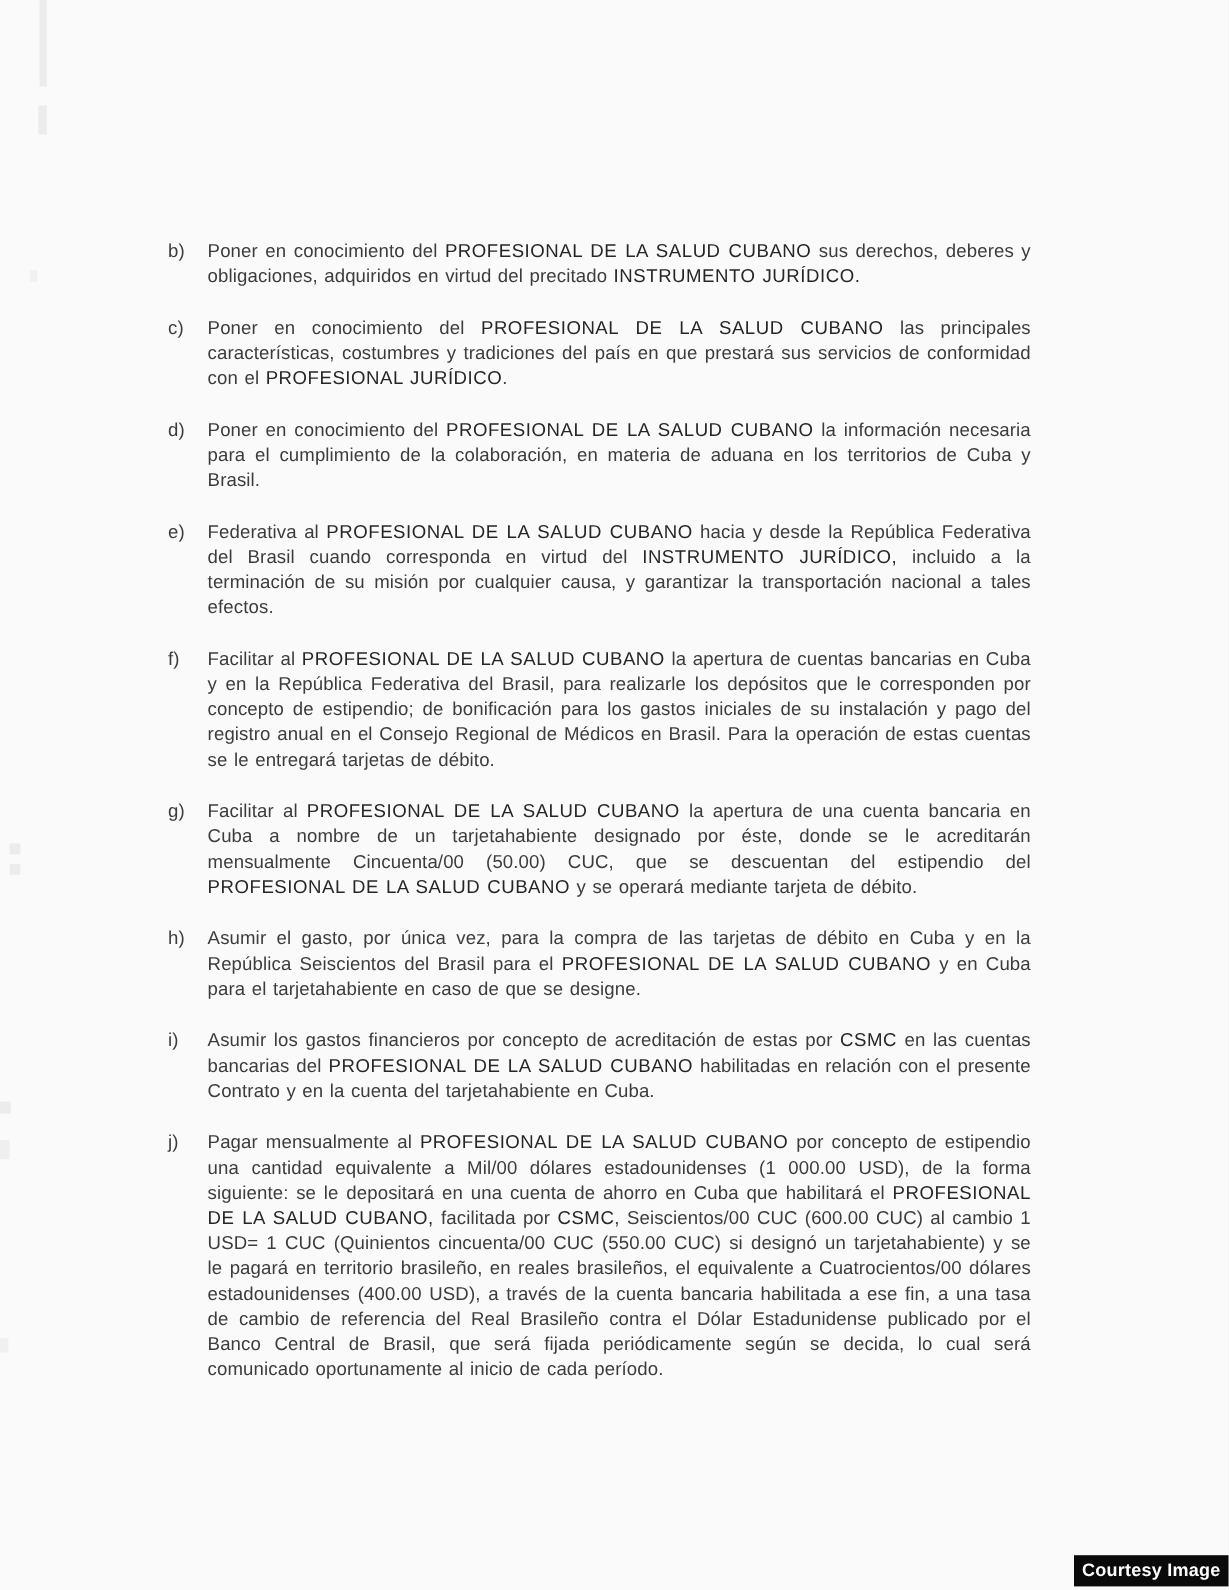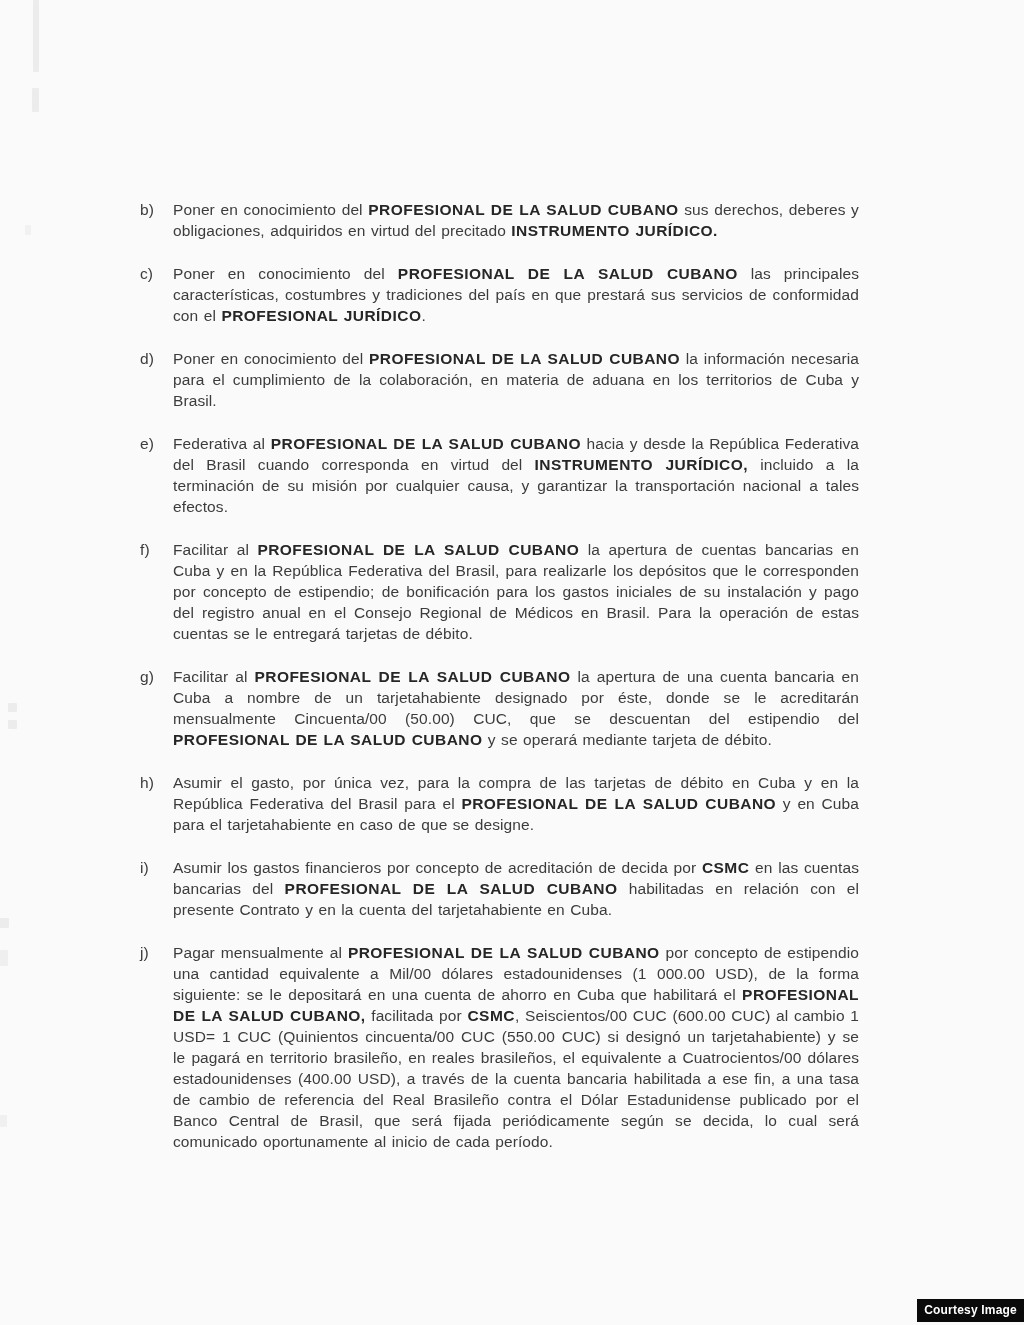--- a/index.html
+++ b/index.html
@@ -36,21 +36,21 @@
     margin: 0 0 22px 0;
   }
   .clause:last-child { margin-bottom: 0; }
   .clause-letter {
     position: absolute;
     left: 0;
     top: 0;
     width: 28px;
   }
   .clause-text b {
-    font-weight: bold;
+    font-weight: normal;
     color: var(--ink-bold, #262626);
     letter-spacing: 0.45px;
   }
   
   .scan-artifact {
     position: absolute;
     background: #ececec;
     border-radius: 1px;
   }
   .sa1 { left: 33px;  top: 0px;    width: 6px;  height: 72px;  }
@@ -61,21 +61,21 @@
   .sa6 { left: 0px;   top: 918px;  width: 9px;  height: 10px;  }
   .sa7 { left: 0px;   top: 950px;  width: 8px;  height: 16px;  background:#efefef; }
   .sa8 { left: 0px;   top: 1115px; width: 7px;  height: 12px;  background:#f0f0f0; }
   
   .credit-badge {
     position: absolute;
     right: 0;
     bottom: 3px;
     background: var(--badge-bg, #0a0a0a);
     color: var(--badge-text, #ffffff);
-    font-size: 12px;
+    font-size: 15px;
     font-weight: bold;
     letter-spacing: 0.2px;
     padding: 4px 7px 5px 7px;
     filter: blur(0.25px);
   }
 </style>
 </head>
 <body>
 
 <div class="page">
@@ -115,26 +115,26 @@
     <span class="clause-text"><span>Facilitar al </span><b>PROFESIONAL DE LA SALUD CUBANO</b><span>  la apertura de cuentas bancarias en Cuba y en la República Federativa del Brasil, para realizarle los depósitos que le corresponden por concepto de estipendio; de bonificación para los gastos iniciales de su instalación y pago del registro anual en el Consejo Regional de Médicos en Brasil. Para la operación de estas cuentas se le entregará tarjetas de débito.</span></span>
   </div>
 
   <div class="clause">
     <span class="clause-letter">g)</span>
     <span class="clause-text"><span>Facilitar al </span><b>PROFESIONAL DE LA SALUD CUBANO</b><span>  la apertura de una cuenta bancaria en Cuba a nombre de un tarjetahabiente designado por éste, donde se le acreditarán mensualmente Cincuenta/00 (50.00) CUC, que se descuentan del estipendio del </span><b>PROFESIONAL DE LA SALUD CUBANO</b><span> y se  operará mediante tarjeta de débito.</span></span>
   </div>
 
   <div class="clause">
     <span class="clause-letter">h)</span>
-    <span class="clause-text"><span>Asumir el gasto, por única vez, para la compra de las tarjetas de débito en Cuba y en la República Federativa del Brasil para el </span><b>PROFESIONAL DE LA SALUD CUBANO</b><span>  y en Cuba para el tarjetahabiente en caso de que se designe.</span></span>
+    <span class="clause-text"><span>Asumir el gasto, por única vez, para la compra de las tarjetas de débito en Cuba y en la República Seiscientos del Brasil para el </span><b>PROFESIONAL DE LA SALUD CUBANO</b><span>  y en Cuba para el tarjetahabiente en caso de que se designe.</span></span>
   </div>
 
   <div class="clause">
     <span class="clause-letter">i)</span>
-    <span class="clause-text"><span>Asumir los gastos financieros por concepto de acreditación de decida  por </span><b>CSMC</b><span> en las cuentas bancarias del </span><b>PROFESIONAL DE LA SALUD CUBANO</b><span> habilitadas en relación con el presente Contrato y en la cuenta del tarjetahabiente en Cuba.</span></span>
+    <span class="clause-text"><span>Asumir los gastos financieros por concepto de acreditación de estas  por </span><b>CSMC</b><span> en las cuentas bancarias del </span><b>PROFESIONAL DE LA SALUD CUBANO</b><span> habilitadas en relación con el presente Contrato y en la cuenta del tarjetahabiente en Cuba.</span></span>
   </div>
 
   <div class="clause">
     <span class="clause-letter">j)</span>
     <span class="clause-text"><span>Pagar mensualmente al </span><b>PROFESIONAL DE LA SALUD CUBANO</b><span>  por concepto de estipendio una cantidad equivalente a  Mil/00 dólares estadounidenses  (1 000.00 USD), de la forma siguiente: se le depositará en  una cuenta de ahorro en Cuba que habilitará el </span><b>PROFESIONAL DE LA SALUD CUBANO,</b><span> facilitada por </span><b>CSMC</b><span>, Seiscientos/00 CUC (600.00 CUC) al cambio 1 USD= 1 CUC (Quinientos cincuenta/00 CUC (550.00 CUC) si designó un tarjetahabiente) y se le pagará en territorio brasileño, en reales brasileños, el equivalente a Cuatrocientos/00 dólares estadounidenses (400.00 USD), a través de la cuenta bancaria habilitada a ese fin, a una tasa de cambio de referencia del Real Brasileño contra el Dólar Estadunidense publicado por el Banco Central de Brasil, que  será fijada periódicamente según se decida, lo cual  será comunicado oportunamente al inicio de cada período.</span></span>
   </div>
 </div>
 
   <div class="credit-badge">Courtesy Image</div>
 

